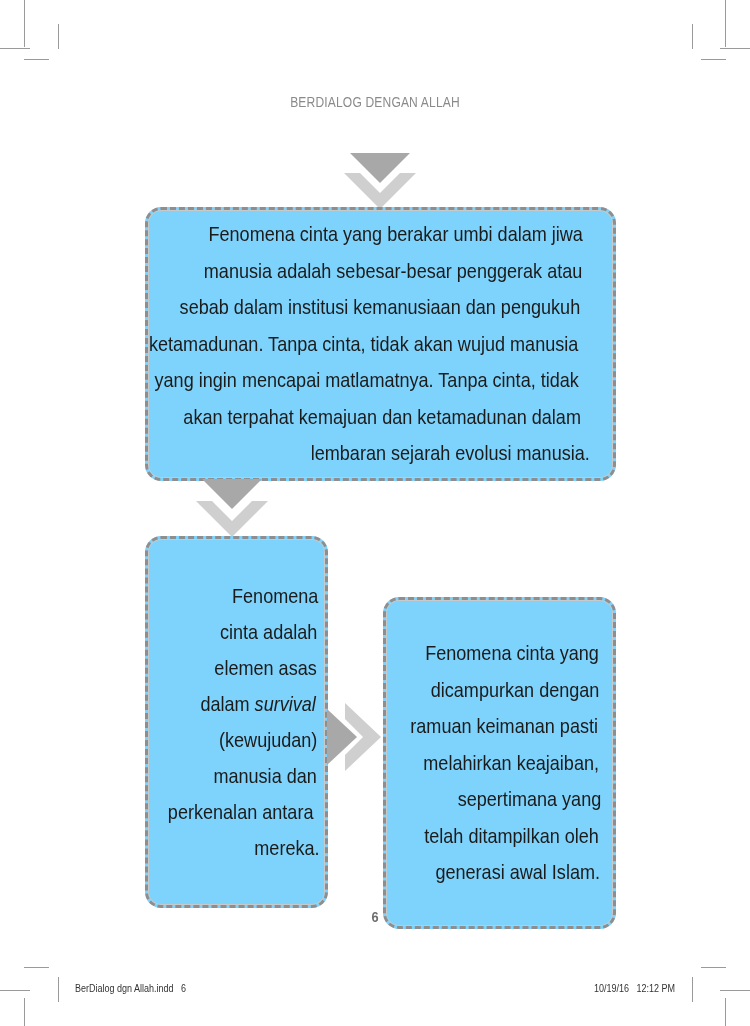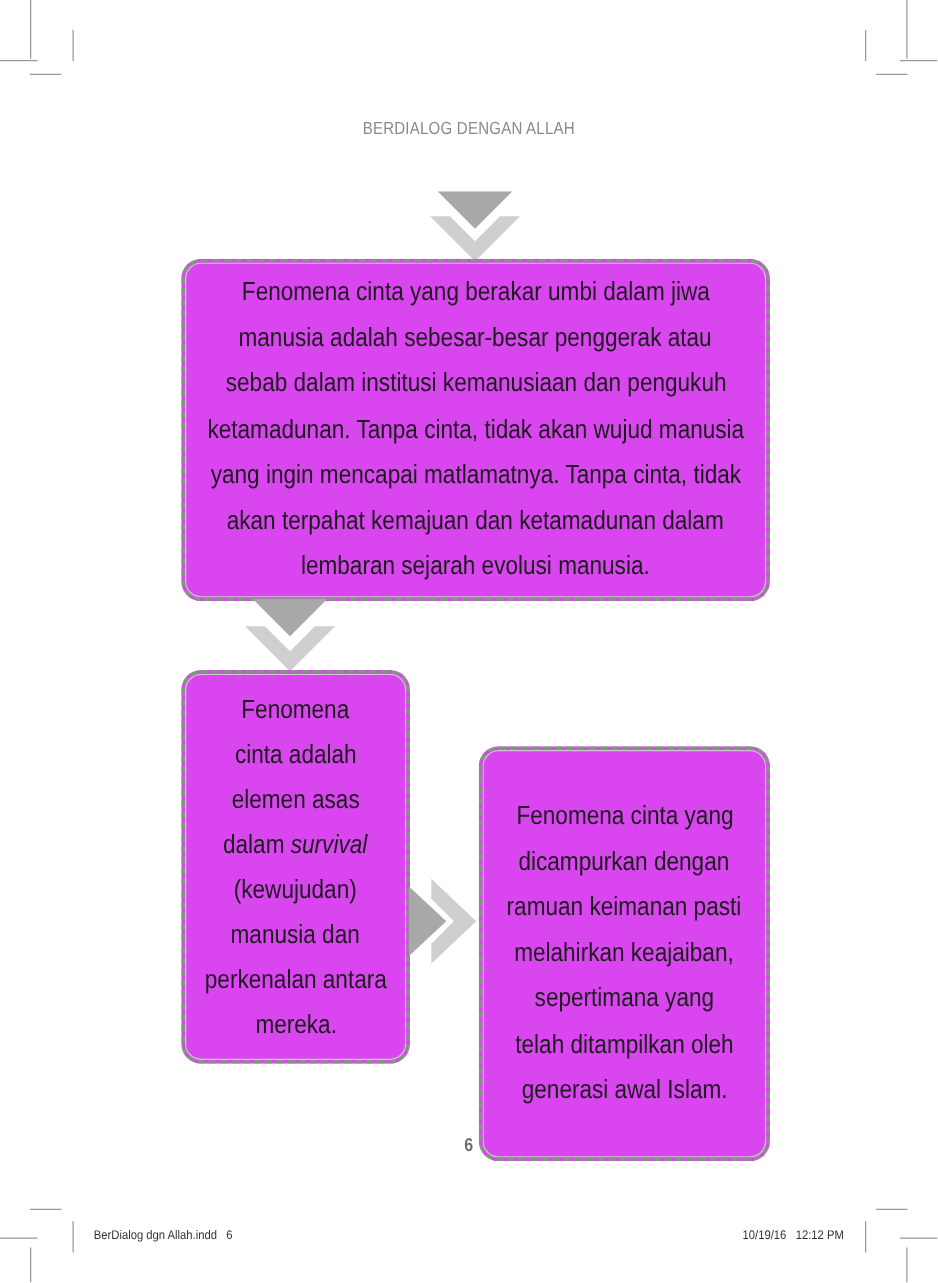--- a/index.html
+++ b/index.html
@@ -12,35 +12,35 @@
   .crop.h { height: 1px; }
   .crop.v { width: 1px; }
   .running-head {
     position: absolute; left: 0; width: 750px; top: 94px;
     text-align: center; font-size: 14px; color: #8a8a8a;
     letter-spacing: 0.2px; transform: scaleX(0.86);
     font-family: "Liberation Sans", sans-serif;
   }
   .box {
     position: absolute; box-sizing: border-box;
-    background: #d946ef;
+    background: #7dd3fc;
     border: 3px dashed #8e8e8e;
     border-radius: 16px;
     box-shadow: inset 0 0 0 1px #c9c9c9;
-    display: flex; flex-direction: column; justify-content: center; align-items: center;
+    display: flex; flex-direction: column; justify-content: center; align-items: flex-end;
     text-align: center; color: #1b1b1b;
     font-family: "Liberation Sans Narrow", "Liberation Sans", sans-serif;
   }
   .box .line {
     display: block; white-space: nowrap;
     font-size: 21px; line-height: 36.5px;
     transform: scaleX(0.86);
   }
   .box-top { left: 145px; top: 207px; width: 471px; height: 274px; }
-  .box-left { left: 145px; top: 536px; width: 183px; height: 315px; }
+  .box-left { left: 145px; top: 536px; width: 183px; height: 372px; }
   .box-right { left: 383px; top: 597px; width: 233px; height: 332px; }
   .box-left .line { line-height: 36px; }
   .box-right .line { line-height: 36.5px; }
   .arrow { position: absolute; }
   .page-number {
     position: absolute; left: 0; width: 750px; top: 908px; text-align: center;
     font-size: 15px; font-weight: bold; color: #6e6e6e;
     transform: scaleX(0.85);
   }
   .slug {

